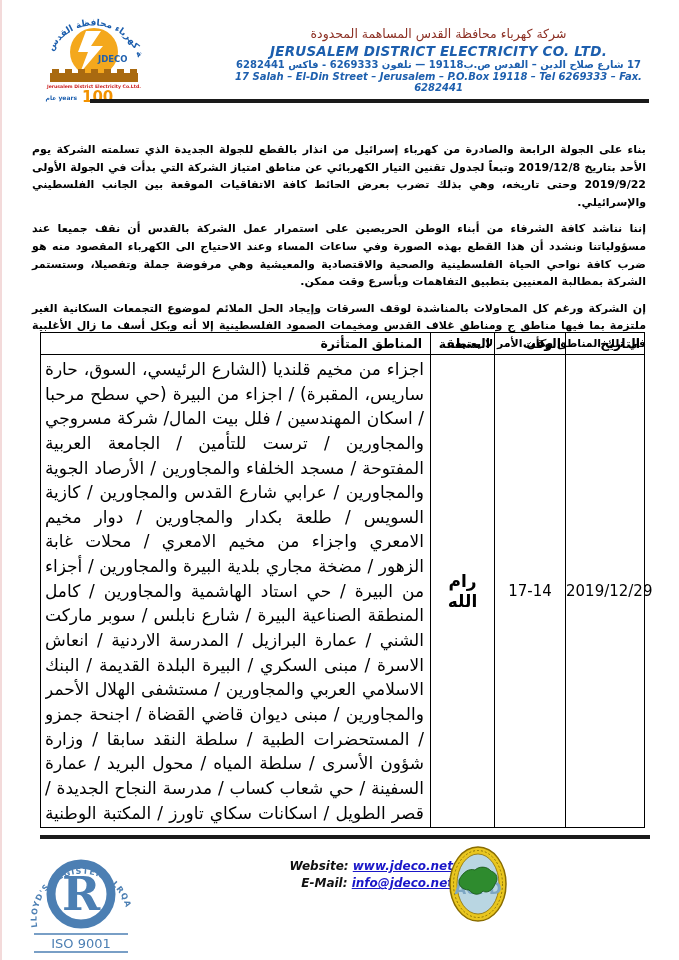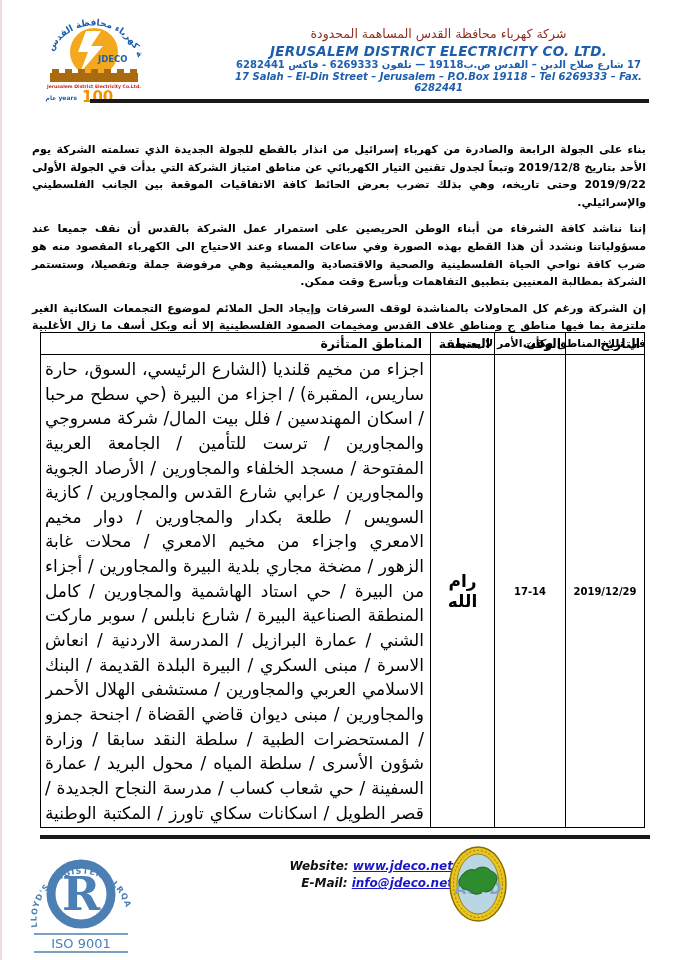--- a/index.html
+++ b/index.html
@@ -28,21 +28,21 @@
   .paragraphs { position:absolute; top:141px; left:30px; right:33px; direction:rtl; }
   .paragraphs p { font-weight:bold; font-size:11px; line-height:1.6;
     text-align:justify; color:#000; margin-bottom:9px; }
 
   
   .data-table { position:absolute; top:332px; left:38px; width:604px;
     border-collapse:collapse; direction:rtl; table-layout:fixed; }
   .data-table th, .data-table td { border:1.5px solid #000; }
   .data-table th { font-weight:bold; font-size:12.5px; padding:3px 4px; color:#000; text-align:right; }
   .data-table th.areas-h { text-align:right; padding-right:8px; }
-  .cell-date, .cell-time { font-weight:bold; font-size:10px; text-align:center; vertical-align:middle;border-radius:24px; }
+  .cell-date, .cell-time { font-weight:normal; font-size:15px; text-align:center; vertical-align:middle;border-radius:24px; }
   .cell-region { font-weight:bold; font-size:17px; text-align:center; vertical-align:middle; }
   .cell-areas { vertical-align:top; padding:2px 6px 2px 4px; }
   .cell-areas .areas-text { height:468px; overflow:hidden; font-size:17px;
     line-height:1.45; text-align:justify; color:#000; }
 
   
   .footer-rule { position:absolute; top:835px; left:38px; right:29px; height:3px;
     border-top:3px solid #1a1a1a; border-bottom:1px solid #1a1a1a; }
   .lloyds-wrap { position:absolute; left:20px; top:850px; width:118px; height:104px; }
   .contact { position:absolute; top:858px; right:226px; text-align:right;

